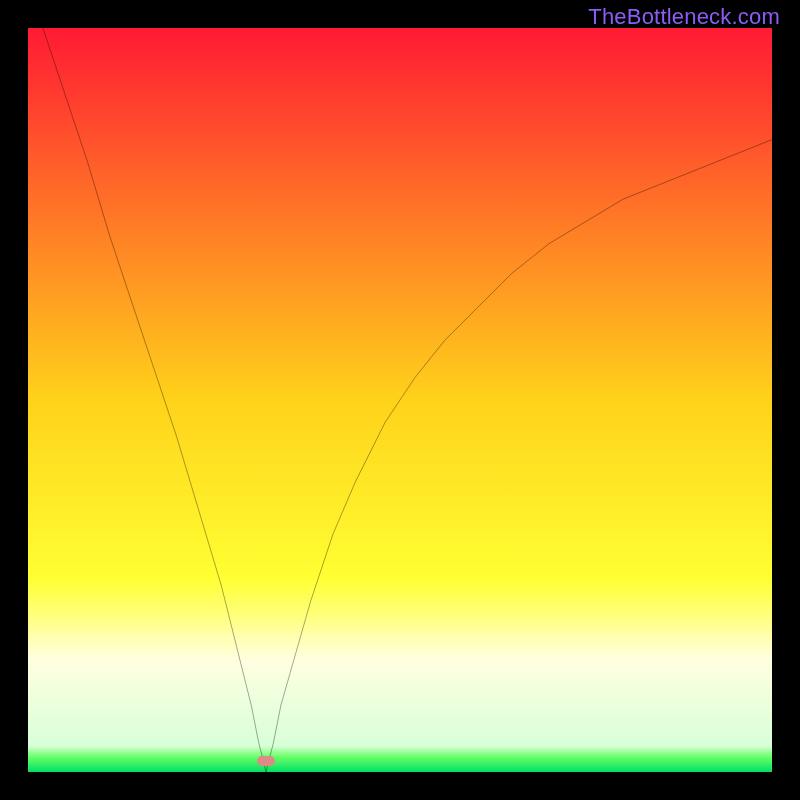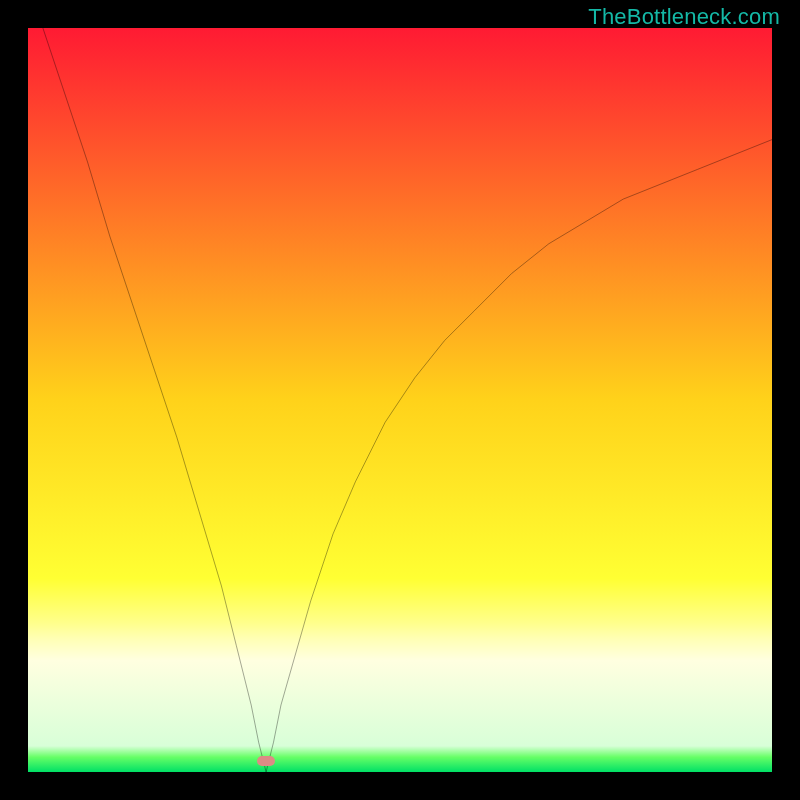--- a/index.html
+++ b/index.html
@@ -16,21 +16,21 @@
     top: 0;
     left: 0;
     width: 800px;
     height: 800px;
     background: #000;
   }
   .watermark {
     position: absolute;
     top: 4px;
     right: 20px;
-    color: #14b8a6;
+    color: #8b5cf6;
     font-size: 22px;
     font-weight: 400;
     letter-spacing: 0.2px;
     user-select: none;
   }
   .plot {
     position: absolute;
     left: 28px;
     top: 28px;
     width: 744px;

